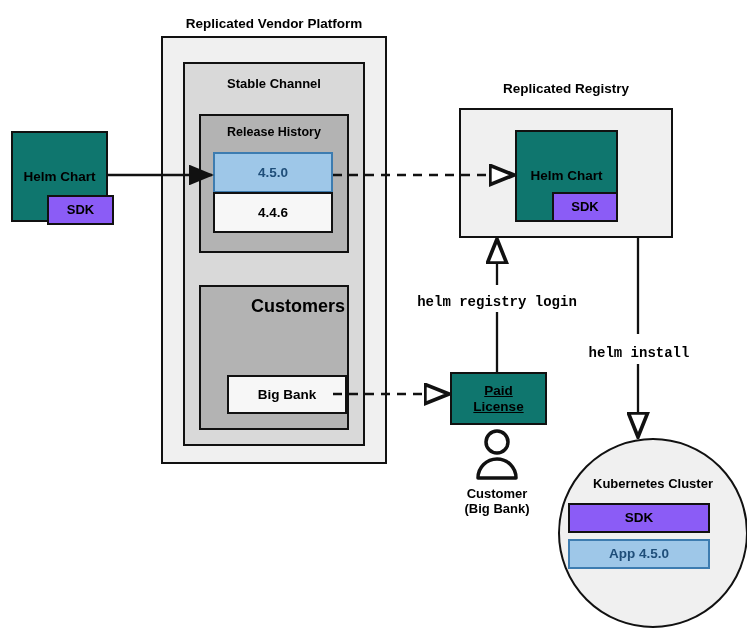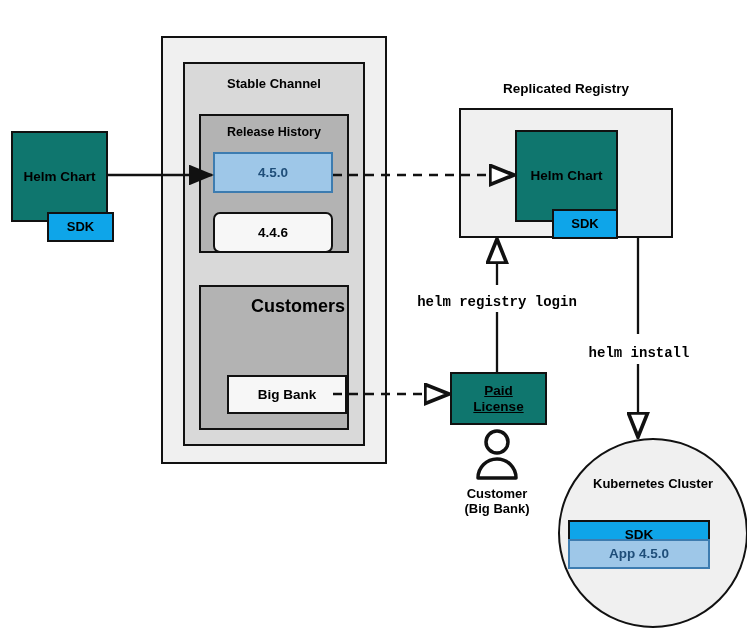--- a/index.html
+++ b/index.html
@@ -50,21 +50,21 @@
     text-align: center;
     font-weight: bold;
     color: #000000;
   }
   
   .fill-outer   { background: #f0f0f0; }
   .fill-mid     { background: #d9d9d9; }
   .fill-inner   { background: #b3b3b3; }
   .fill-gray    { background: #0f766e; }
   .fill-white   { background: #f7f7f7; }
-  .fill-pure    { background: #0ea5e9; margin-top: 17px; }
+  .fill-pure    { background: #8b5cf6; }
   .fill-blue    { background: #9ec7e8; border-color: #3d7cb0; color: #1f4e79; }
 
   svg.overlay {
     position: absolute;
     left: 0; top: 0;
     width: 747px;
     height: 634px;
     pointer-events: none;
   }
   .circle-node {
@@ -73,36 +73,37 @@
     border: 2px solid #111111;
     border-radius: 50%;
     background: #f0f0f0;
   }
 </style>
 </head>
 <body>
 
 <div id="canvas">
 
+  <div class="lbl" style="left:161px; top:16px; width:226px; font-size:13.5px;">Replicated Vendor Platform</div>
 
   <div class="lbl" style="left:459px; top:81px; width:214px; font-size:13.5px;">Replicated Registry</div>
 
   <div class="grouptitle fill-outer" style="left:161px; top:36px; width:226px; height:428px;"></div>
 
   <div class="grouptitle fill-mid" style="left:183px; top:62px; width:182px; height:384px;">
     <div class="gt-label" style="top:12px; font-size:13px;">Stable Channel</div>
   </div>
 
   <div class="grouptitle fill-inner" style="left:199px; top:114px; width:150px; height:139px;">
     <div class="gt-label" style="top:9px; font-size:12.5px;">Release History</div>
   </div>
 
   <div class="box fill-blue" style="left:213px; top:152px; width:120px; height:41px; font-size:13.5px;">4.5.0</div>
 
-  <div class="box fill-white" style="left:213px; top:212px; width:120px; height:41px; font-size:13.5px; color:#000;border-radius:7px;">4.4.6</div>
+  <div class="box fill-white" style="left:213px; top:192px; width:120px; height:41px; font-size:13.5px; color:#000;">4.4.6</div>
 
   <div class="grouptitle fill-inner" style="left:199px; top:285px; width:150px; height:145px;">
     <div class="gt-label" style="top:9px; font-size:18px;padding-left:48px;">Customers</div>
   </div>
 
 
   <div class="box fill-white" style="left:227px; top:375px; width:120px; height:39px; font-size:13.5px;">Big Bank</div>
 
   <div class="box fill-gray" style="left:11px; top:131px; width:97px; height:91px; font-size:13.5px;">Helm Chart</div>
   <div class="box fill-pure" style="left:47px; top:195px; width:67px; height:30px; font-size:13px;">SDK</div>

